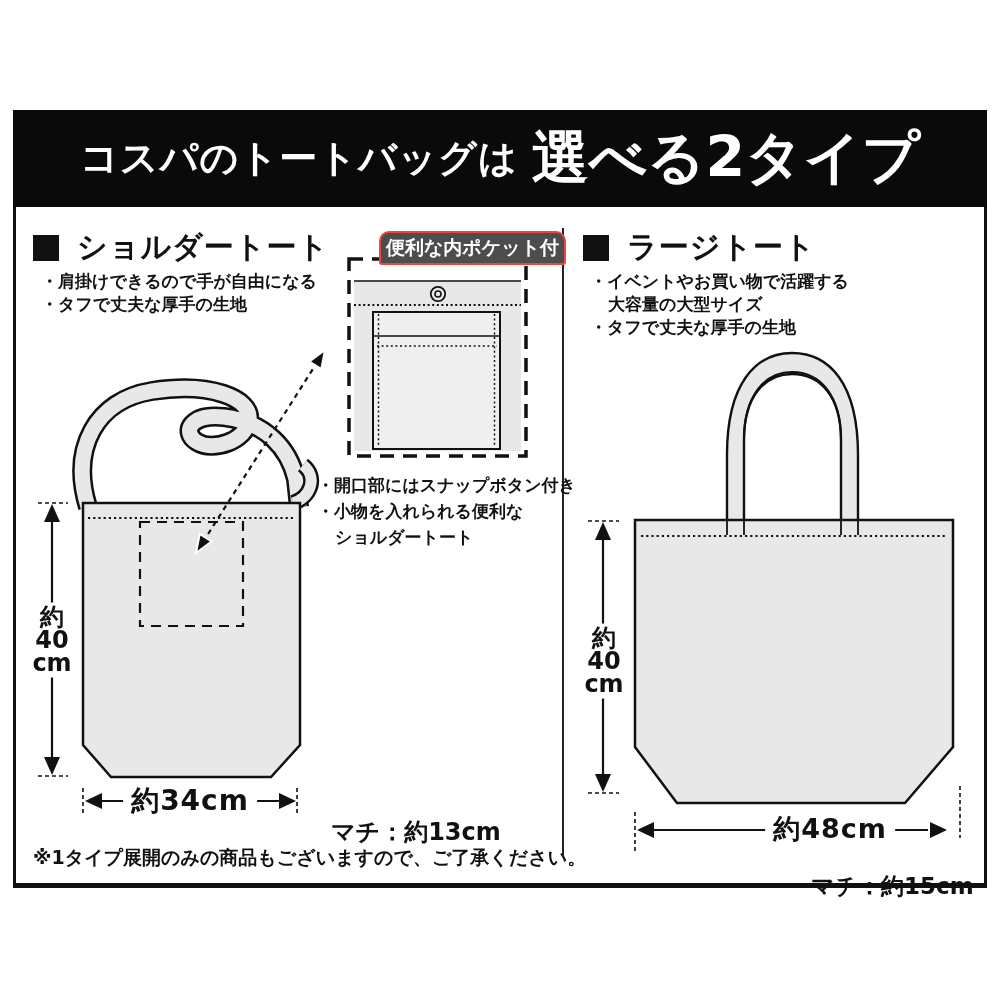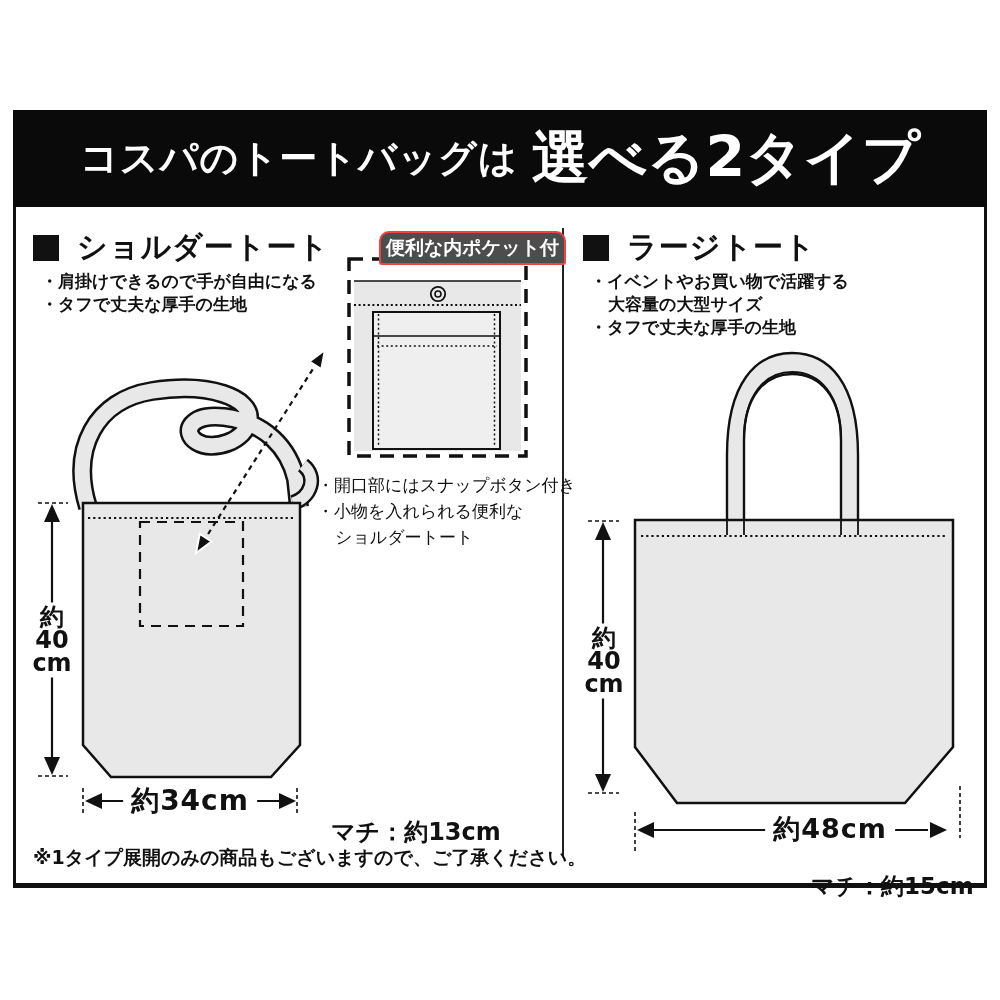--- a/index.html
+++ b/index.html
@@ -17,21 +17,21 @@
   }
   .header-reg{font-size:38px;font-weight:700;letter-spacing:1px;}
   .header-bold{font-size:57px;font-weight:900;letter-spacing:0px;}
   .divider{position:absolute;left:562px;top:228px;width:2px;height:629px;background:#222;}
   .art{position:absolute;left:0;top:0;z-index:1;}
   .txt{position:absolute;z-index:2;white-space:nowrap;}
   .sec-heading{display:flex;align-items:center;gap:18px;font-size:30px;font-weight:800;letter-spacing:1px;}
   .sq{width:26px;height:26px;background:#111;display:inline-block;}
   .bullets{font-size:17px;font-weight:700;line-height:23px;}
   .indent{padding-left:18px;}
-  .mid-bullets{font-size:17px;font-weight:400;line-height:26px;}
+  .mid-bullets{font-size:17px;font-weight:700;line-height:26px;}
   .inset-banner{
     position:absolute;left:343px;top:231px;width:187px;height:34px;z-index:2;
     box-sizing:border-box;border:2px solid #ef4444;border-radius:10px 10px 3px 3px;
     background:#4d4d4d;color:#fff;font-size:19px;font-weight:700;
     display:flex;align-items:center;justify-content:center;white-space:nowrap;margin-left:36px;
   }
   .dim-v{
     transform:translate(-50%,-50%);text-align:center;background:#fff;
     font-size:24px;font-weight:800;line-height:23px;padding:3px 2px;
   }

